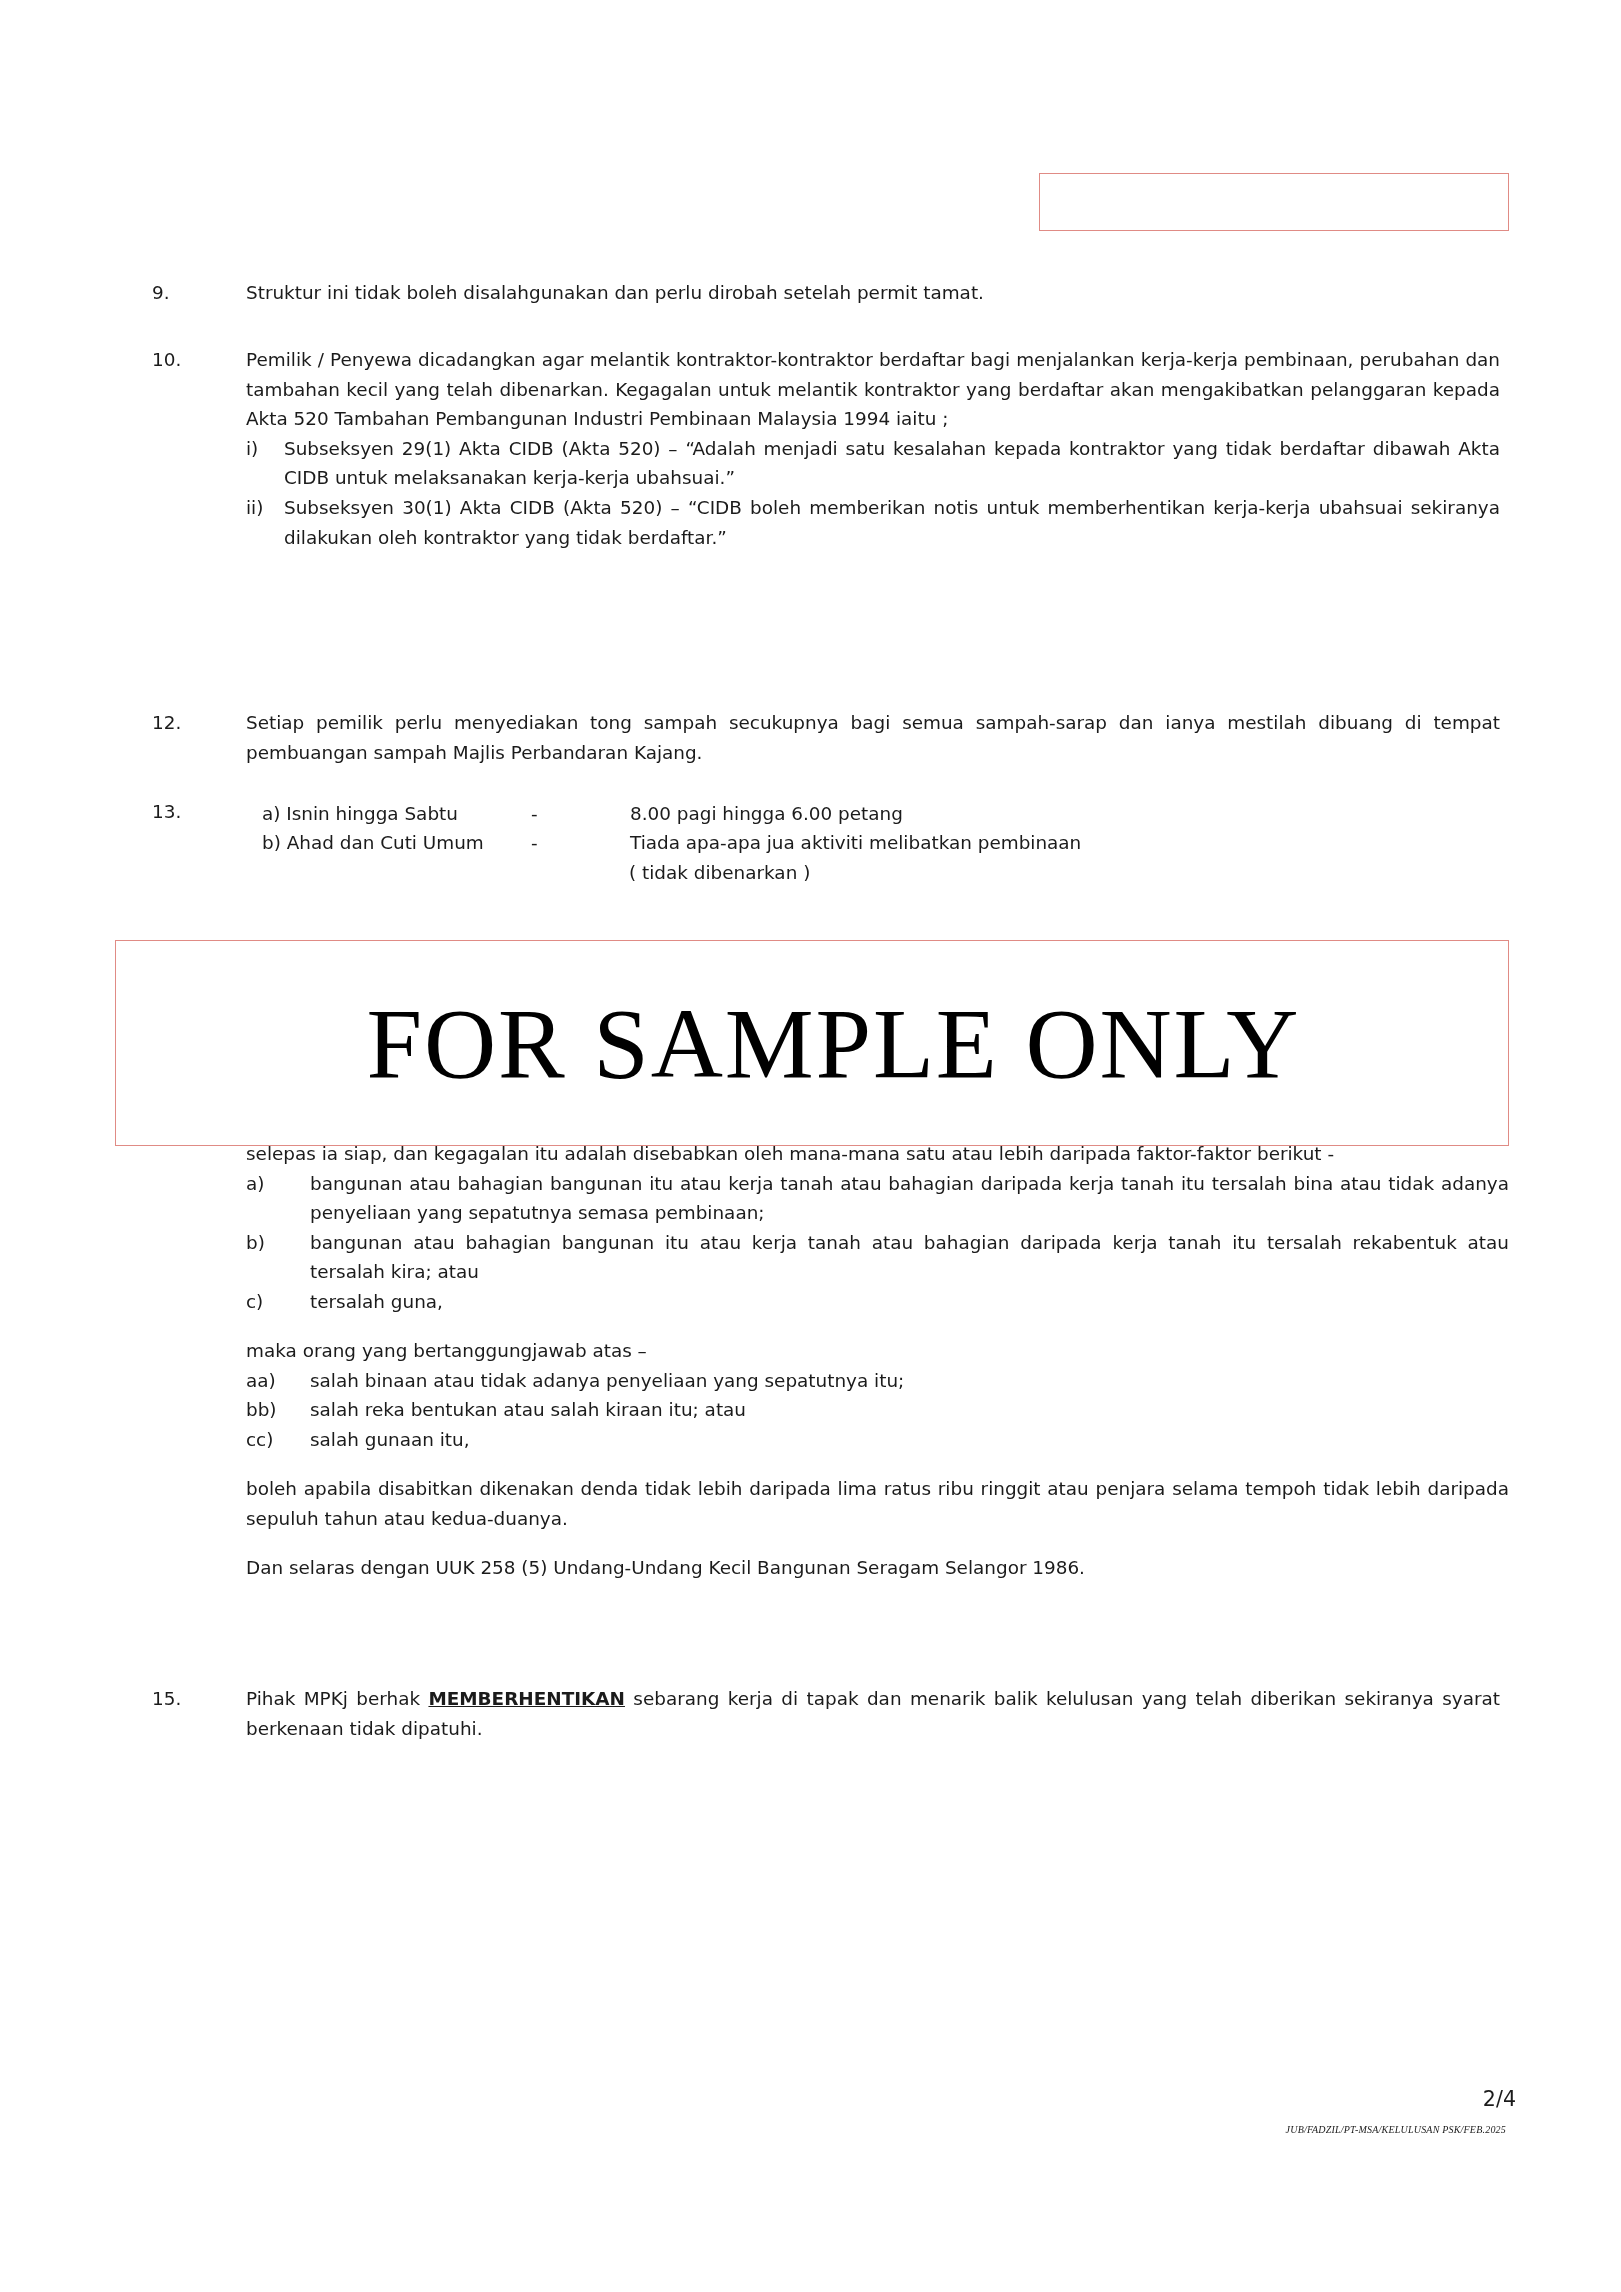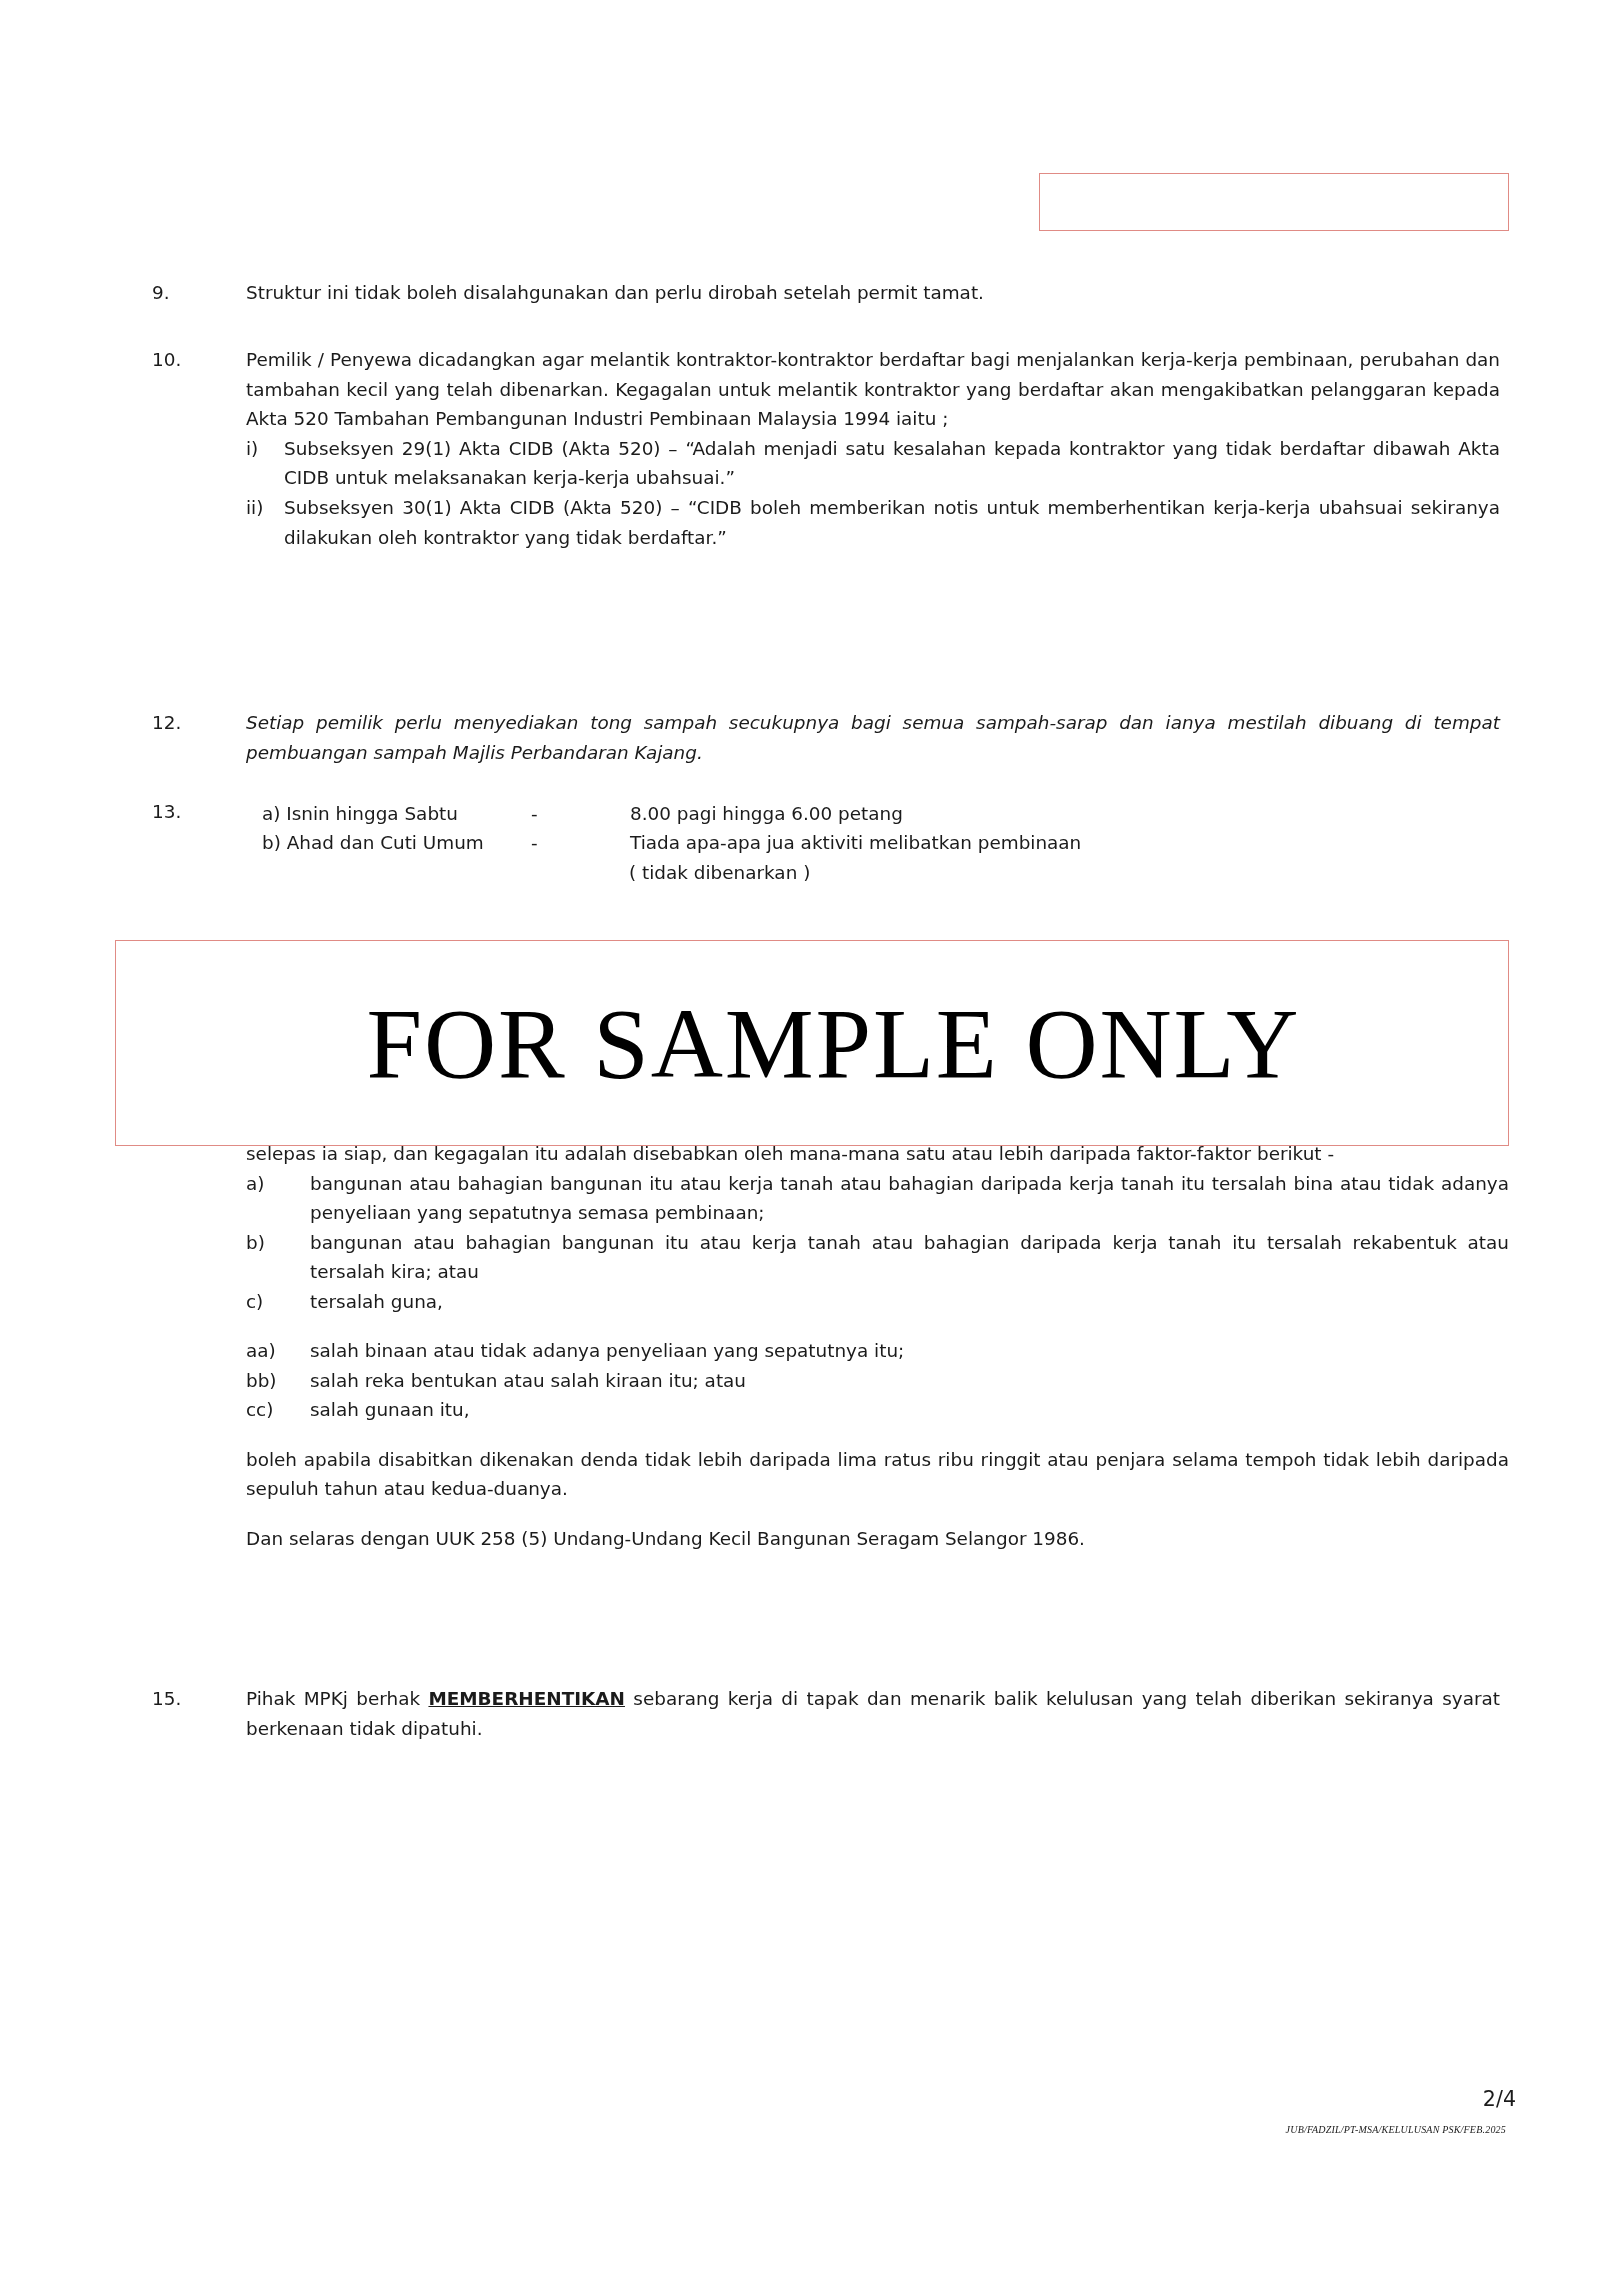--- a/index.html
+++ b/index.html
@@ -171,21 +171,21 @@
             <span class="marker">ii)</span>
             <span class="txt">Subseksyen 30(1) Akta CIDB (Akta 520) – “CIDB boleh memberikan notis untuk memberhentikan kerja-kerja ubahsuai sekiranya dilakukan oleh kontraktor yang tidak berdaftar.”</span>
           </li>
         </ul>
       </div>
     </div>
 
 
     <div class="clause" style="left:152px; top:708px; width:1352px;">
       <div class="num">12.</div>
-      <div class="body just" style="width:1254px;font-style:italic;">Setiap pemilik perlu menyediakan tong sampah secukupnya bagi semua sampah-sarap dan ianya mestilah dibuang di tempat pembuangan sampah Majlis Perbandaran Kajang.</div>
+      <div class="body just" style="width:1254px;">Setiap pemilik perlu menyediakan tong sampah secukupnya bagi semua sampah-sarap dan ianya mestilah dibuang di tempat pembuangan sampah Majlis Perbandaran Kajang.</div>
     </div>
 
     <div class="clause" style="left:152px; top:797px; width:1352px;">
       <div class="num">13.</div>
       <div class="body" style="width:1254px;">
         <div class="hours">
           <div class="hours-row">
             <span class="hours-label">a) Isnin hingga Sabtu</span>
             <span class="hours-dash">-</span>
             <span class="hours-value">8.00 pagi hingga 6.00 petang</span>
@@ -216,20 +216,21 @@
         <li class="sub-item wide">
           <span class="marker">b)</span>
           <span class="txt">bangunan atau bahagian bangunan itu atau kerja tanah atau bahagian daripada kerja tanah itu tersalah rekabentuk atau tersalah kira; atau</span>
         </li>
         <li class="sub-item wide">
           <span class="marker">c)</span>
           <span class="txt">tersalah guna,</span>
         </li>
       </ul>
       <div class="gap"></div>
+      <p class="para">maka orang yang bertanggungjawab atas –</p>
       <ul class="sub-list">
         <li class="sub-item wide">
           <span class="marker">aa)</span>
           <span class="txt">salah binaan atau tidak adanya penyeliaan yang sepatutnya itu;</span>
         </li>
         <li class="sub-item wide">
           <span class="marker">bb)</span>
           <span class="txt">salah reka bentukan atau salah kiraan itu; atau</span>
         </li>
         <li class="sub-item wide">

